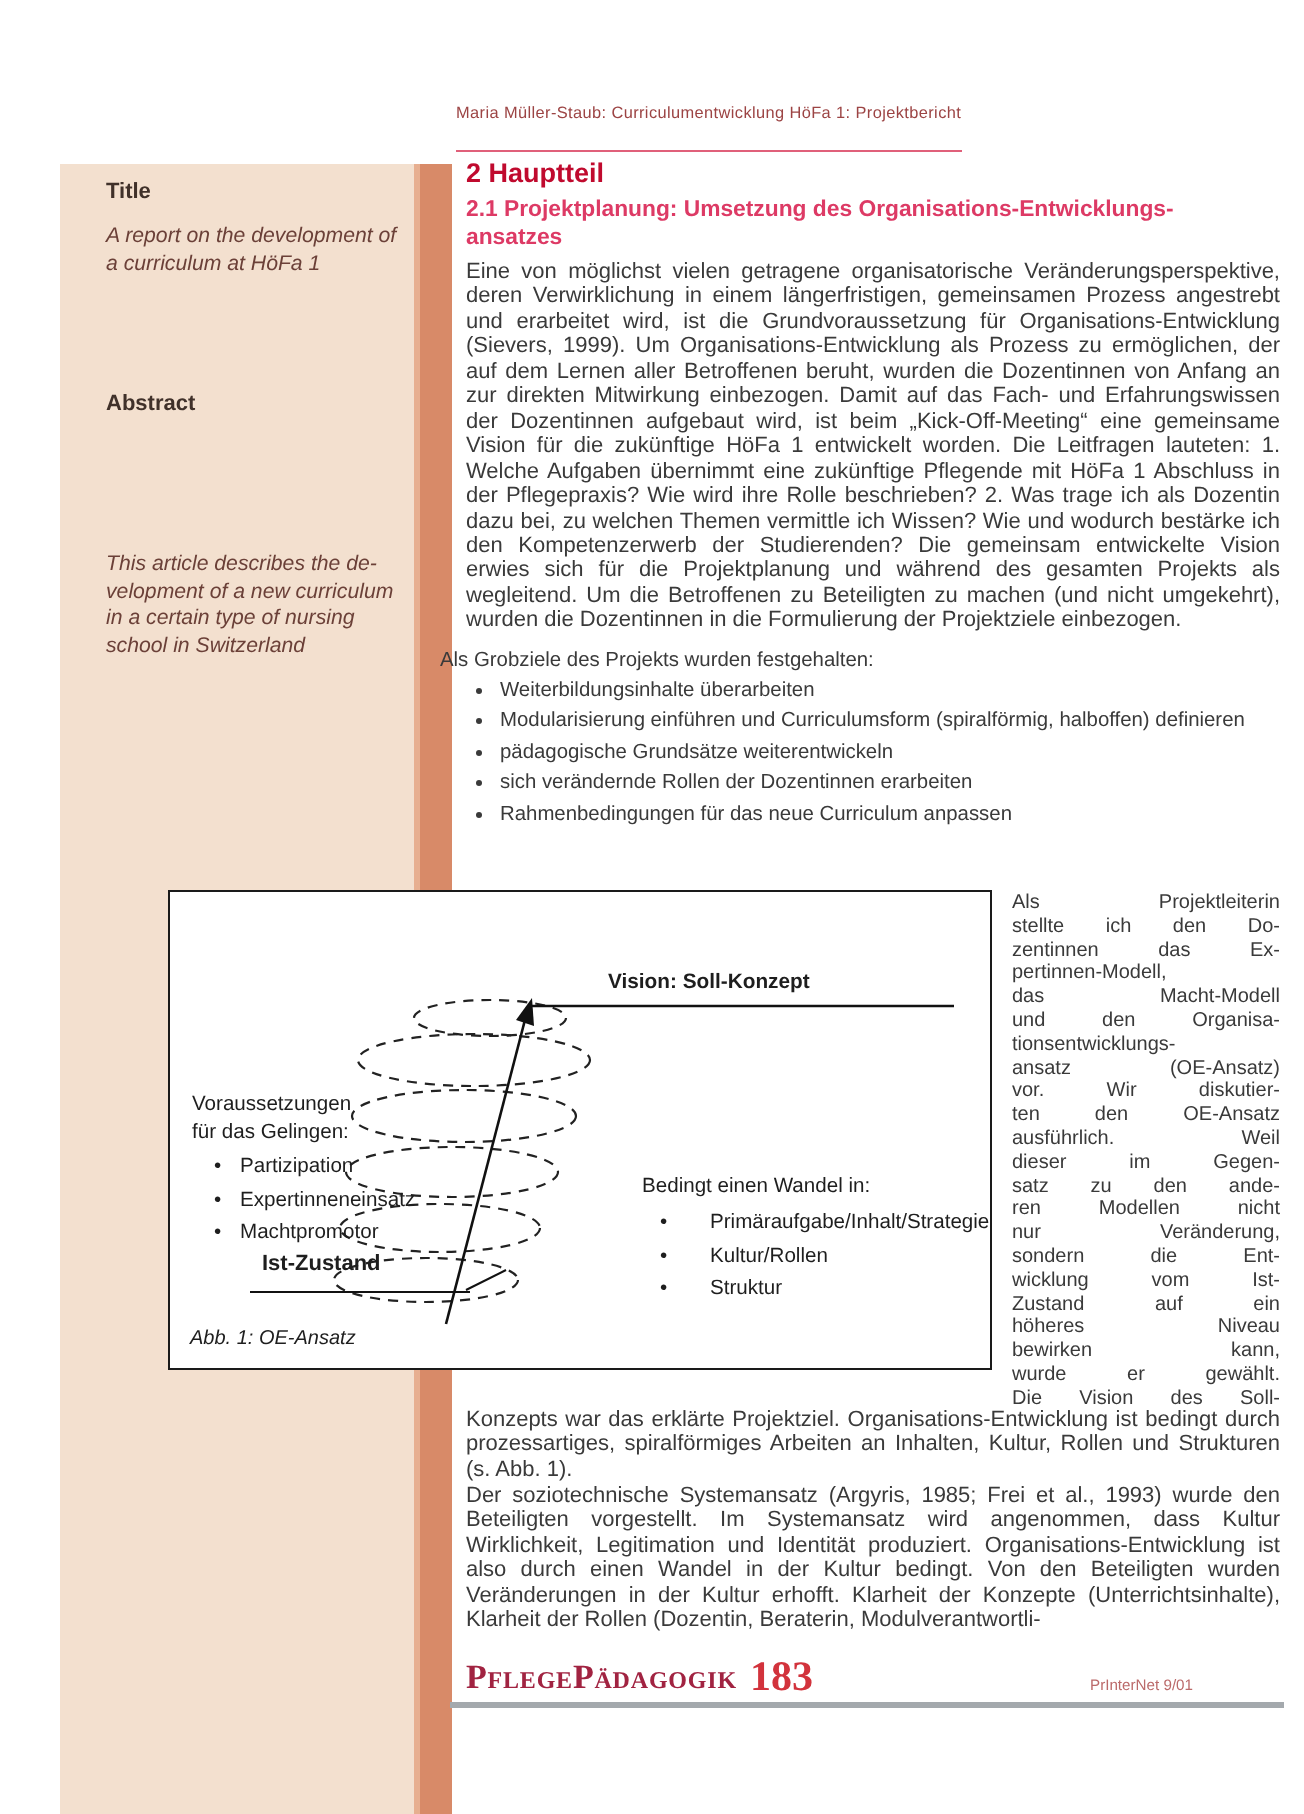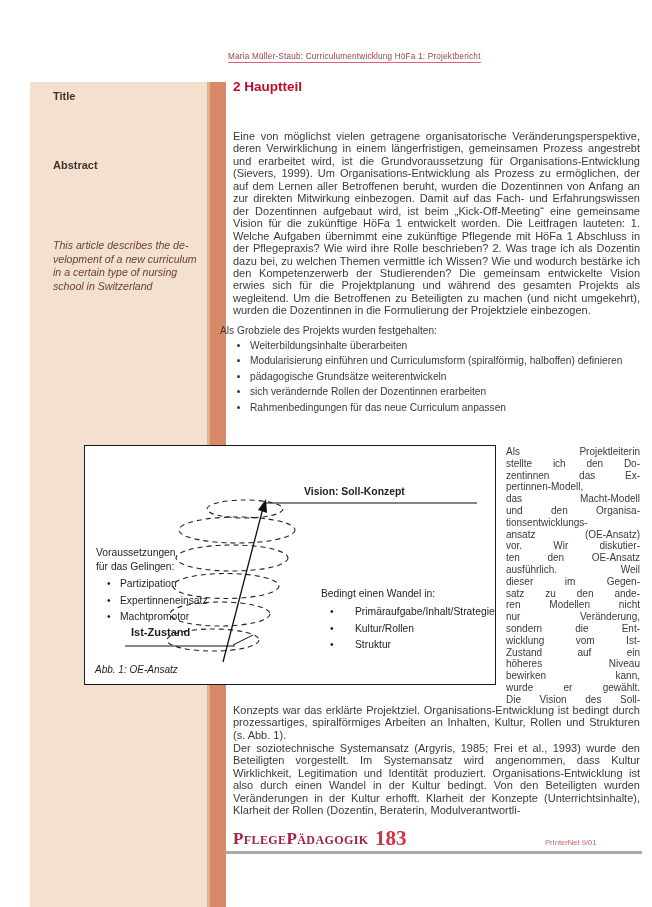--- a/index.html
+++ b/index.html
@@ -3,21 +3,21 @@
 <meta charset="utf-8">
 <style>
   html,body{margin:0;padding:0;background:#ffffff;}
   .page{position:relative;width:652px;height:907px;background:#ffffff;overflow:hidden;
         font-family:"Liberation Sans",sans-serif;color:#3a3a3a;}
   
   .sidebar-bg{position:absolute;left:30px;top:82px;width:178px;height:825px;background:#f3e0cf;}
   .strip{position:absolute;left:207px;top:82px;width:16px;height:825px;background:#d88a68;border-left:3px solid #e7af90;}
   
   .running-head{position:absolute;left:228px;top:52px;font-size:8.2px;letter-spacing:.2px;
-        color:#9c4444;display:inline-block;border-bottom:1px solid #e0607a;padding-bottom:1px;}
+        color:#9c4444;display:inline-block;border-bottom:1px solid #e0607a;padding-bottom:14px;}
   
   .margin-col{position:absolute;left:53px;top:90px;width:146px;}
   .sb-h{font-size:11px;font-weight:bold;color:#40312a;margin:0 0 10px 0;}
   .sb-i{font-size:10.6px;font-style:italic;color:#6b4038;line-height:13.6px;white-space:pre-line;margin:0;}
   .sb-h.abstract{margin-top:57px;}
   .sb-i.abstract-text{margin-top:68px;}
   
   .h1{position:absolute;left:233px;top:79px;font-size:13.5px;font-weight:bold;color:#c00a2e;margin:0;}
   .h2{position:absolute;left:233px;top:99px;font-size:11.4px;font-weight:bold;color:#dd3a65;
       line-height:13.8px;margin:0;white-space:pre-line;}
@@ -62,28 +62,32 @@
 
 <div class="page">
 
   <div class="sidebar-bg"></div>
   <div class="strip"></div>
 
   <div class="running-head">Maria Müller-Staub: Curriculumentwicklung HöFa 1: Projektbericht</div>
 
   <div class="margin-col">
     <div class="sb-h">Title</div>
+    <div class="sb-i">A report on the development of
+a curriculum at HöFa 1</div>
     <div class="sb-h abstract">Abstract</div>
     <div class="sb-i abstract-text">This article describes the de-
 velopment of a new curriculum
 in a certain type of nursing
 school in Switzerland</div>
   </div>
 
   <h1 class="h1">2 Hauptteil</h1>
+  <h2 class="h2">2.1 Projektplanung: Umsetzung des Organisations-Entwicklungs-
+ansatzes</h2>
 
   <p class="body-par p1">Eine von möglichst vielen getragene organisatorische Veränderungsperspektive, deren Verwirklichung in einem längerfristigen, gemeinsamen Prozess angestrebt und erarbeitet wird, ist die Grundvoraussetzung für Organisations-Entwicklung (Sievers, 1999). Um Organisations-Entwicklung als Prozess zu ermöglichen, der auf dem Lernen aller Betroffenen beruht, wurden die Dozentinnen von Anfang an zur direkten Mitwirkung einbezogen. Damit auf das Fach- und Erfahrungswissen der Dozentinnen aufgebaut wird, ist beim „Kick-Off-Meeting“ eine gemeinsame Vision für die zukünftige HöFa 1 entwickelt worden. Die Leitfragen lauteten: 1. Welche Aufgaben übernimmt eine zukünftige Pflegende mit HöFa 1 Abschluss in der Pflegepraxis? Wie wird ihre Rolle beschrieben? 2. Was trage ich als Dozentin dazu bei, zu welchen Themen vermittle ich Wissen? Wie und wodurch bestärke ich den Kompetenzerwerb der Studierenden? Die gemeinsam entwickelte Vision erwies sich für die Projektplanung und während des gesamten Projekts als wegleitend. Um die Betroffenen zu Beteiligten zu machen (und nicht umgekehrt), wurden die Dozentinnen in die Formulierung der Projektziele einbezogen.</p>
   <p class="goals-intro">Als Grobziele des Projekts wurden festgehalten:</p>
 
   <ul class="goals">
     <li>Weiterbildungsinhalte überarbeiten</li>
     <li>Modularisierung einführen und Curriculumsform (spiralförmig, halboffen) definieren</li>
     <li>pädagogische Grundsätze weiterentwickeln</li>
     <li>sich verändernde Rollen der Dozentinnen erarbeiten</li>
     <li>Rahmenbedingungen für das neue Curriculum anpassen</li>

